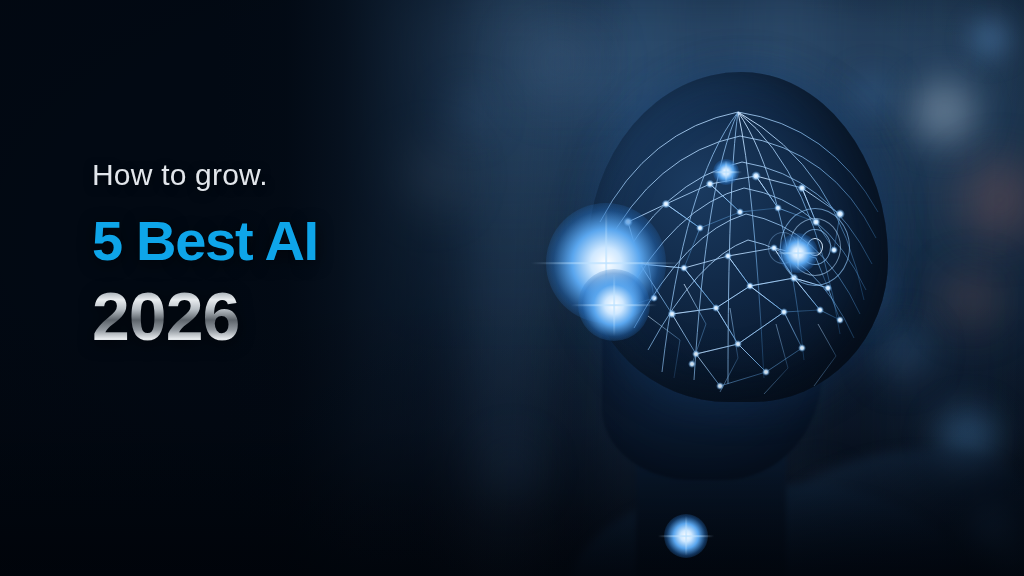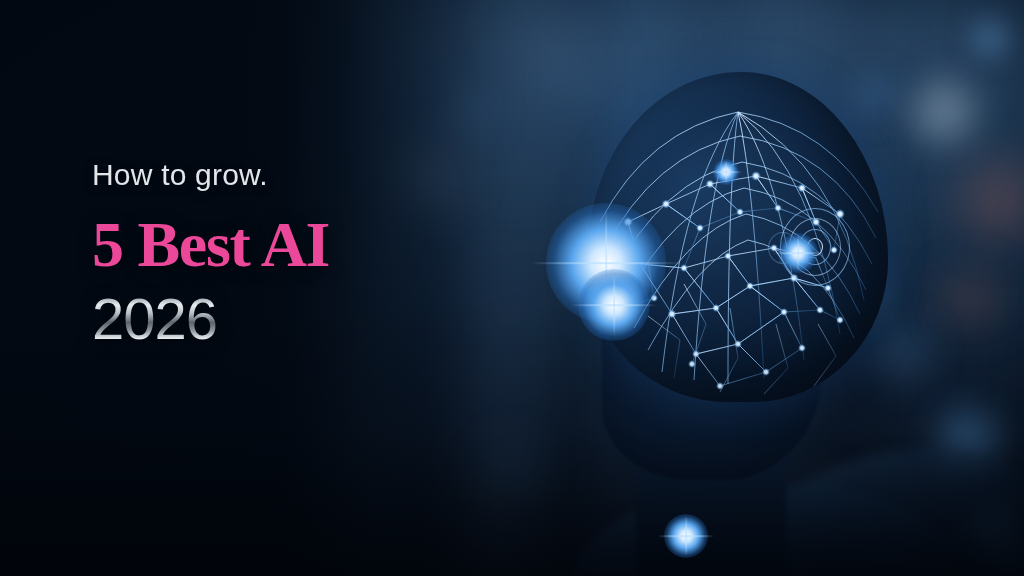--- a/index.html
+++ b/index.html
@@ -160,30 +160,29 @@
     z-index:9;
   }
   .kicker{
     font-size:30px; font-weight:300; letter-spacing:.2px;
     color:rgba(243,247,252,.93);
     line-height:1;
     margin-bottom:22px;
     text-shadow:0 2px 10px rgba(0,0,0,.55);
   }
   .headline{
-    font-size:64px; font-weight:bold; line-height:1.03;
+    font-size:56px; font-weight:bold; line-height:1.03;
     letter-spacing:-1.3px;
-    color:#ec4899;
+    color:#0ea5e9;
     text-shadow:0 3px 16px rgba(0,0,0,.62);
-    font-family:Liberation Serif, serif;
   }
   .headline .l2{ display:block; }
   .year{
     margin-top:12px;
-    font-size:58px; font-weight:normal; letter-spacing:-1px;
+    font-size:68px; font-weight:bold; letter-spacing:-1px;
     line-height:1;
     background:linear-gradient(180deg,
         #0d1520 0%,
         #9aa3ab 12%,
         #e8ecef 26%,
         #b9c0c6 40%,
         #5d646b 56%,
         #8f969d 70%,
         #e9edf0 84%,
         #6d747b 94%,

